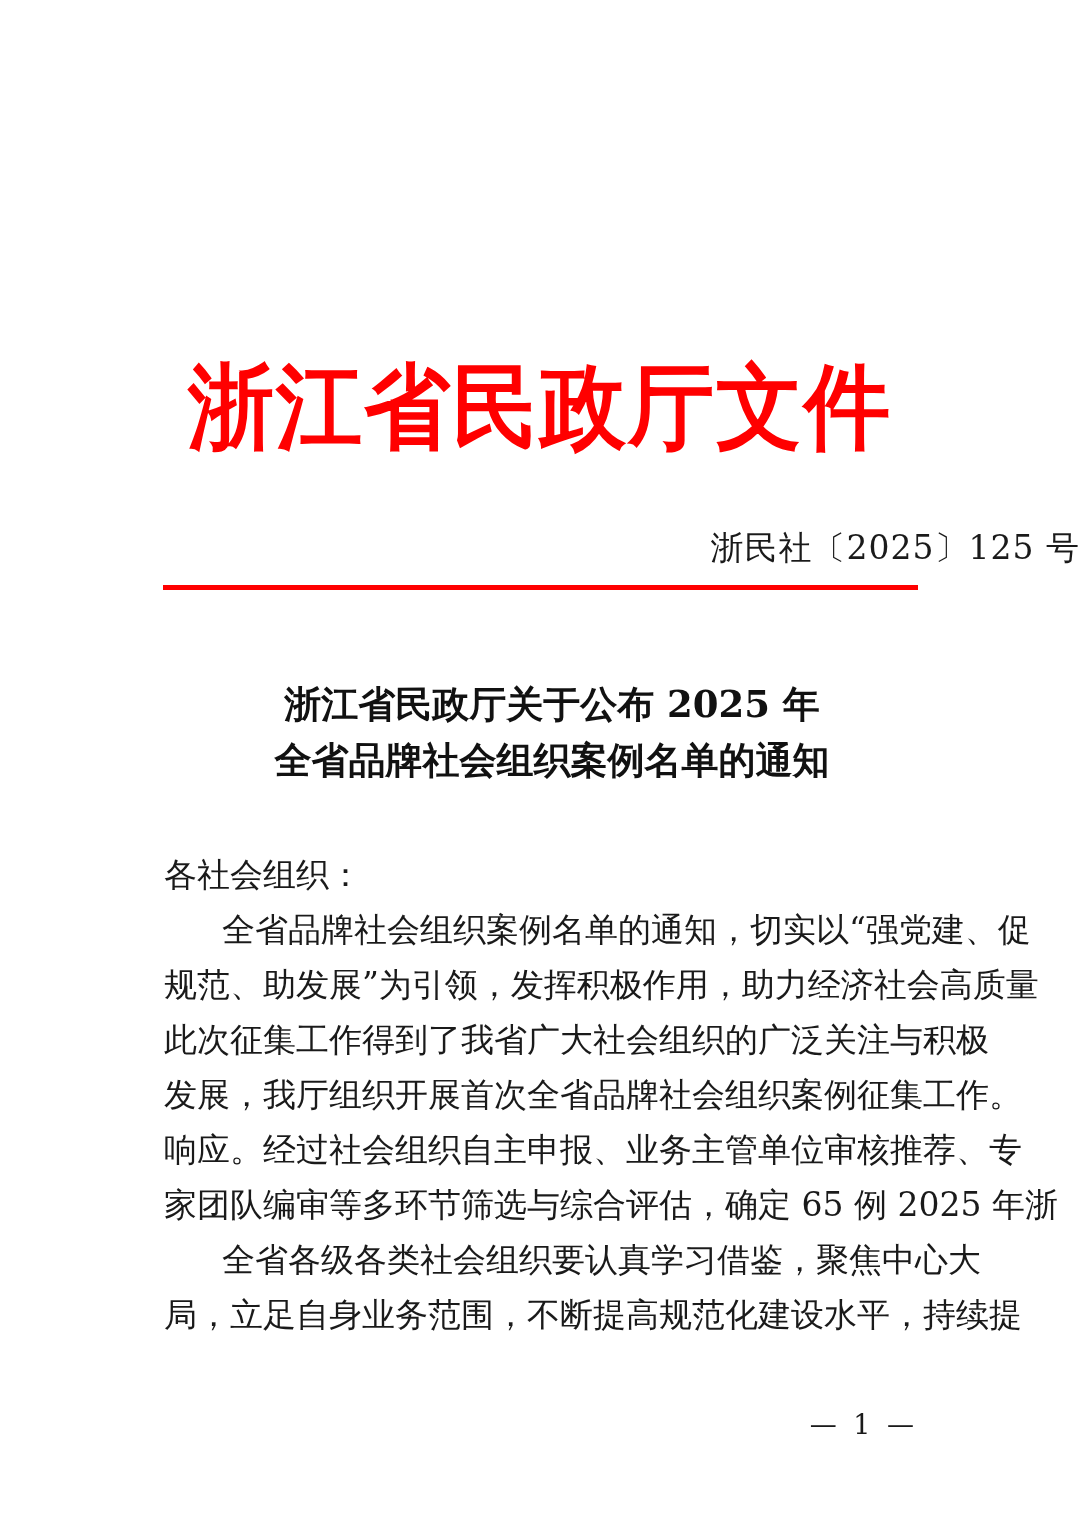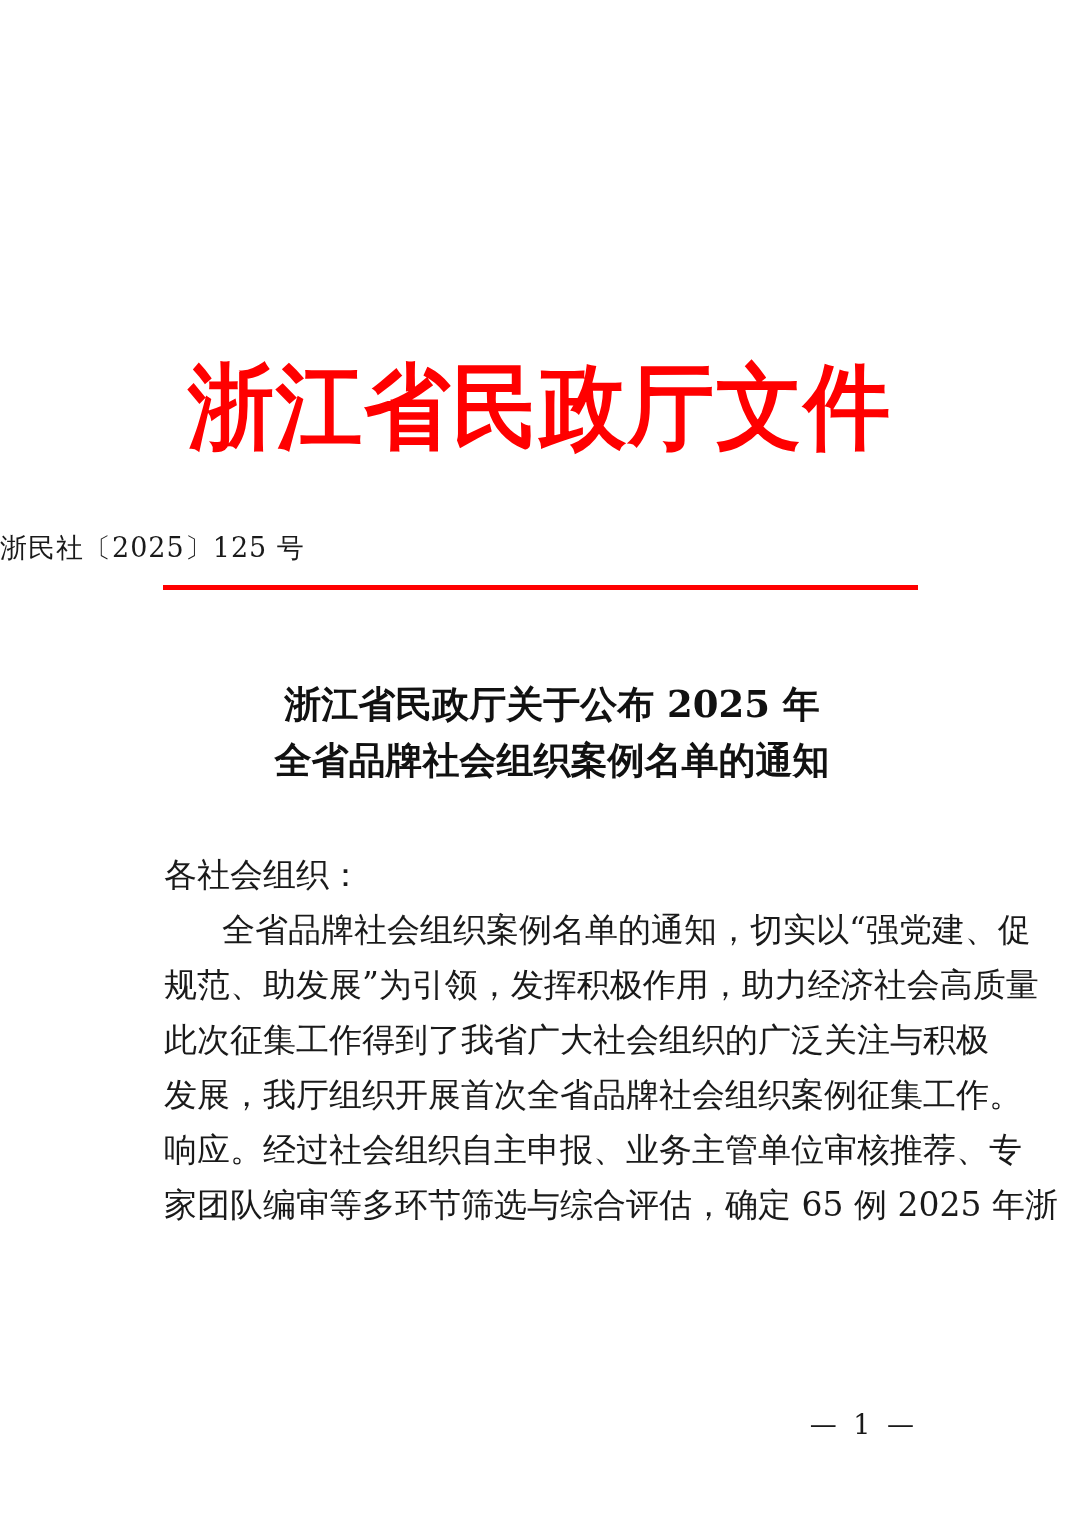--- a/index.html
+++ b/index.html
@@ -34,22 +34,22 @@
       font-weight: bold;
       letter-spacing: 2px;
       line-height: 110px;
       transform: scaleY(1.08);
     }
     .doc-number {
       position: absolute;
       left: 0;
       width: 1080px;
       top: 528px;
-      text-align: left;
-      font-size: 27px;
+      text-align: right;
+      font-size: 33px;
       line-height: 40px;
       color: #1a1a1a;
       letter-spacing: 1px;
     }
     .red-rule {
       position: absolute;
       left: 163px;
       top: 585px;
       width: 755px;
       height: 5px;
@@ -120,17 +120,19 @@
   <div class="body-text">
     <div class="line salutation">各社会组织：</div>
 
     <div class="line indent">全省品牌社会组织案例名单的通知，切实以“强党建、促</div>
     <div class="line">规范、助发展”为引领，发挥积极作用，助力经济社会高质量</div>
     <div class="line">此次征集工作得到了我省广大社会组织的广泛关注与积极</div>
     <div class="line">发展，我厅组织开展首次全省品牌社会组织案例征集工作。</div>
     <div class="line">响应。经过社会组织自主申报、业务主管单位审核推荐、专</div>
     <div class="line">家团队编审等多环节筛选与综合评估，确定 65 例 2025 年浙</div>
 
+    <div class="line indent">全省各级各类社会组织要认真学习借鉴，聚焦中心大</div>
+    <div class="line">局，立足自身业务范围，不断提高规范化建设水平，持续提</div>
   </div>
 
   <div class="page-number">— 1 —</div>
 
 </div>
 
 </body></html>

